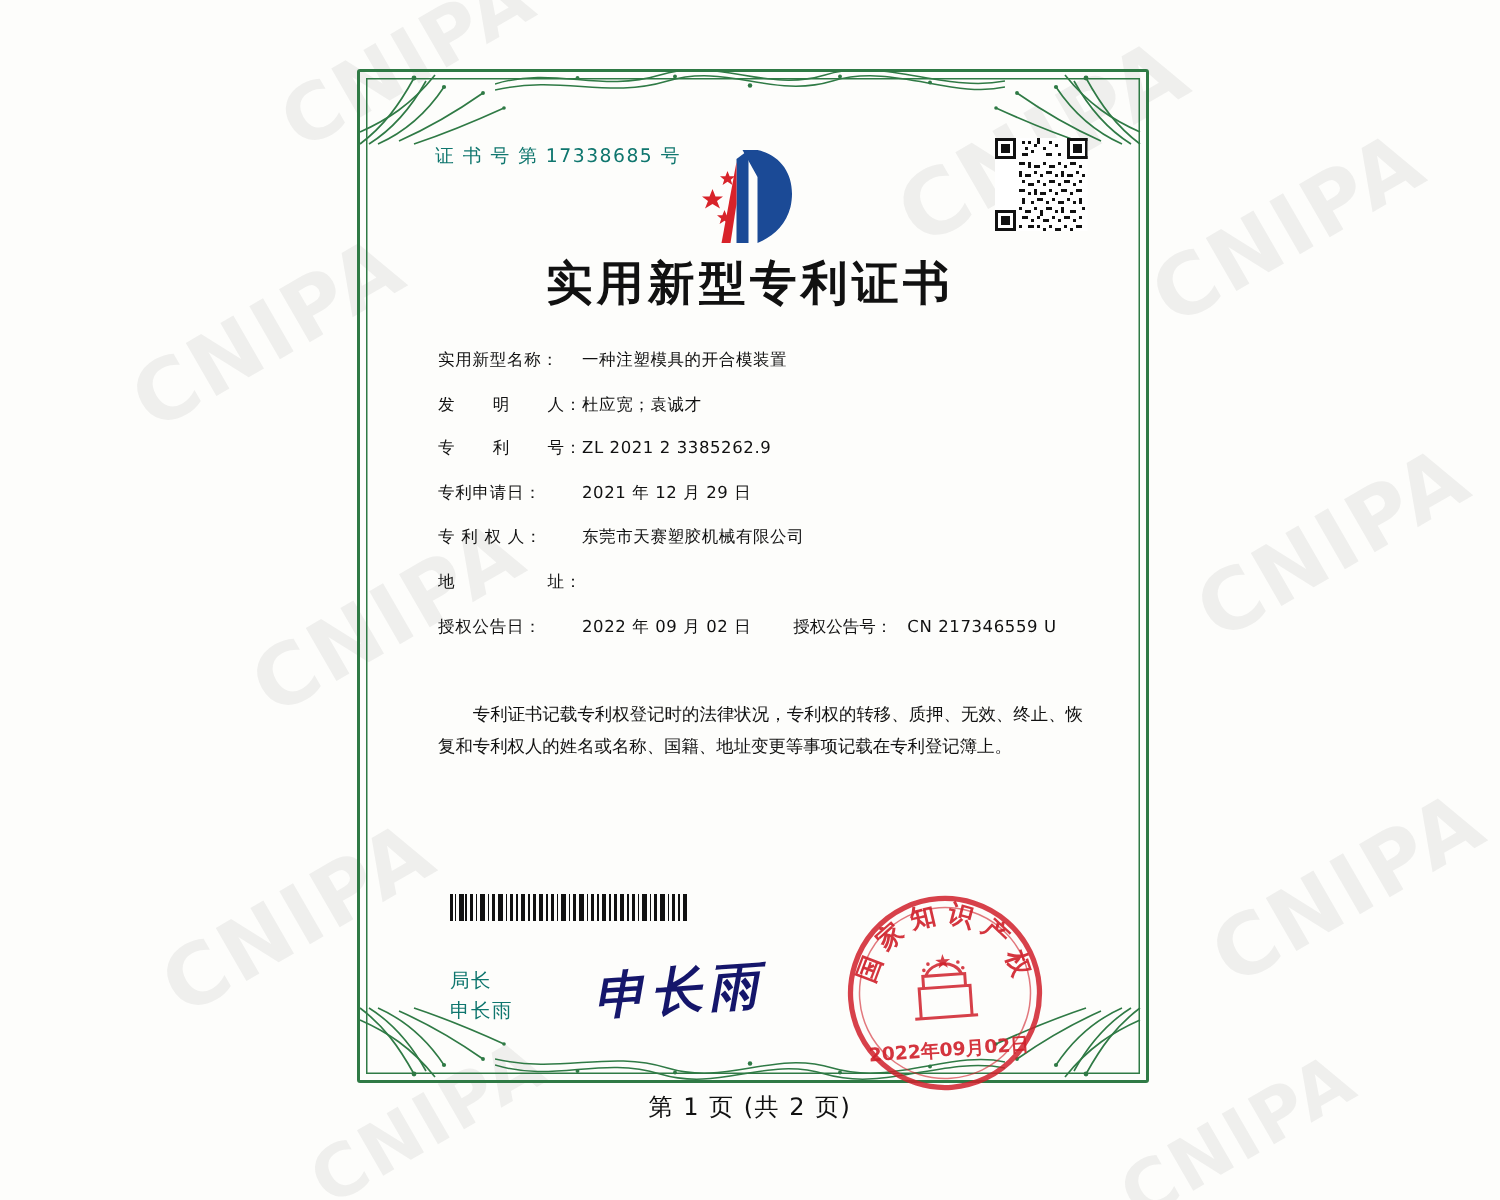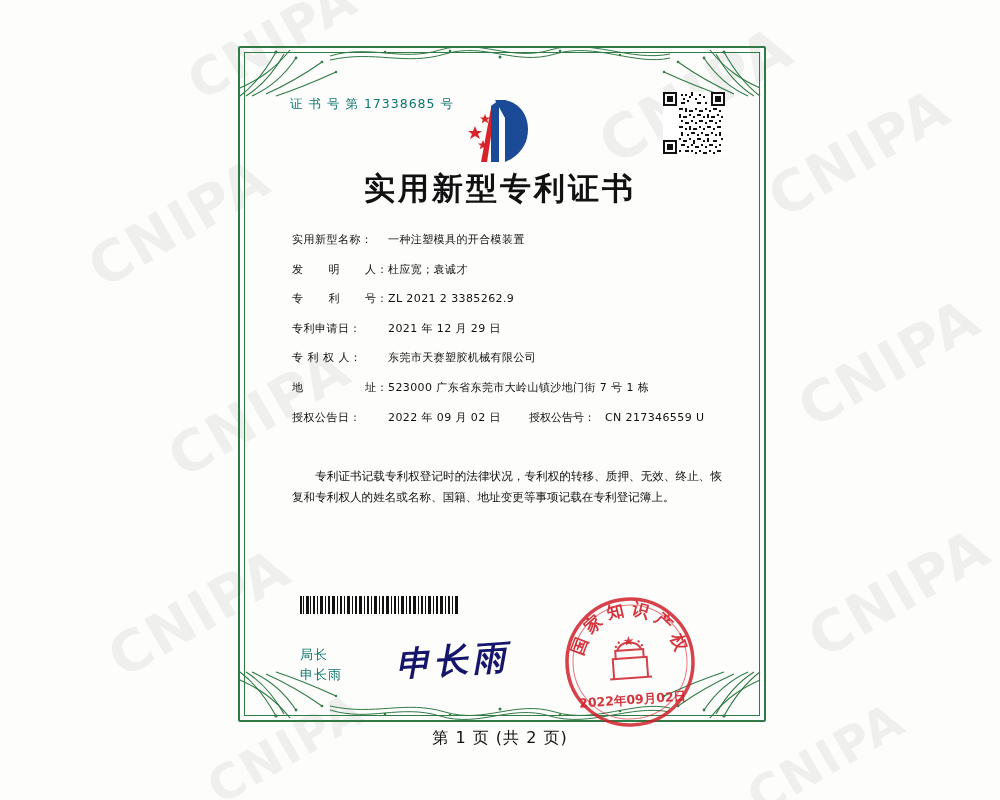--- a/index.html
+++ b/index.html
@@ -514,21 +514,20 @@
     <div class="field-row">
       <span class="field-label">专 利 权 人：</span>
       <span class="field-value">东莞市天赛塑胶机械有限公司</span>
     </div>
 
     <div class="field-row">
       <span class="field-label spread">
         <span>地</span>
         <span>址：</span>
       </span>
-      <span class="field-value">523000 广东省东莞市大岭山镇沙地门街 7 号 1 栋</span>
     </div>
 
     <div class="field-row double">
       <span class="field-label">授权公告日：</span>
       <span class="field-value">2022 年 09 月 02 日</span>
       <span class="field-label2">授权公告号：</span>
       <span class="field-value">CN 217346559 U</span>
     </div>
 
   </div>

